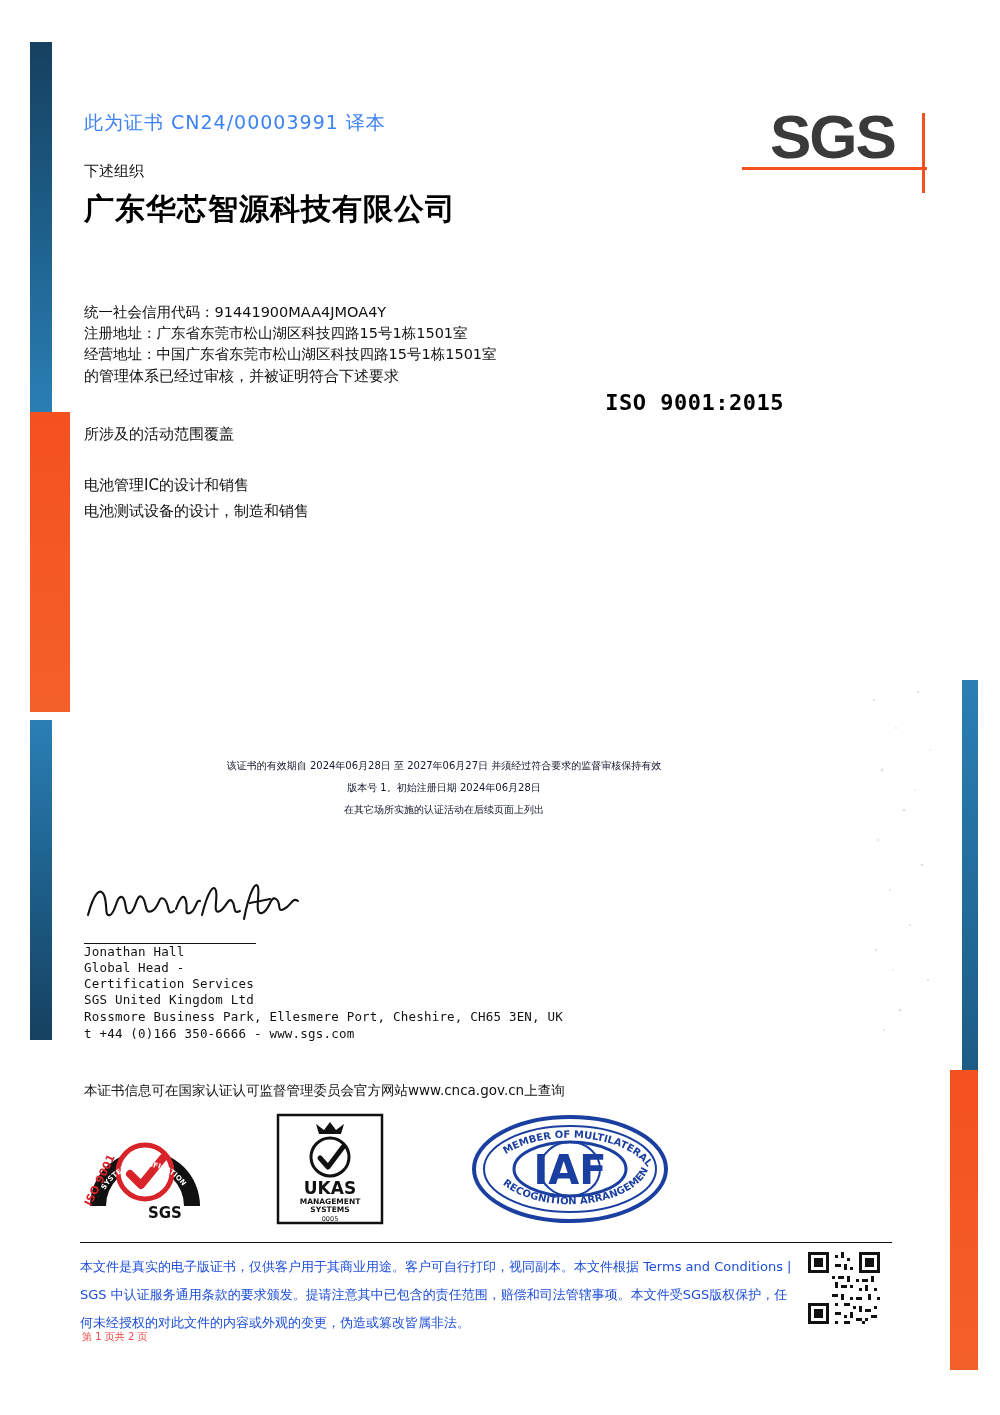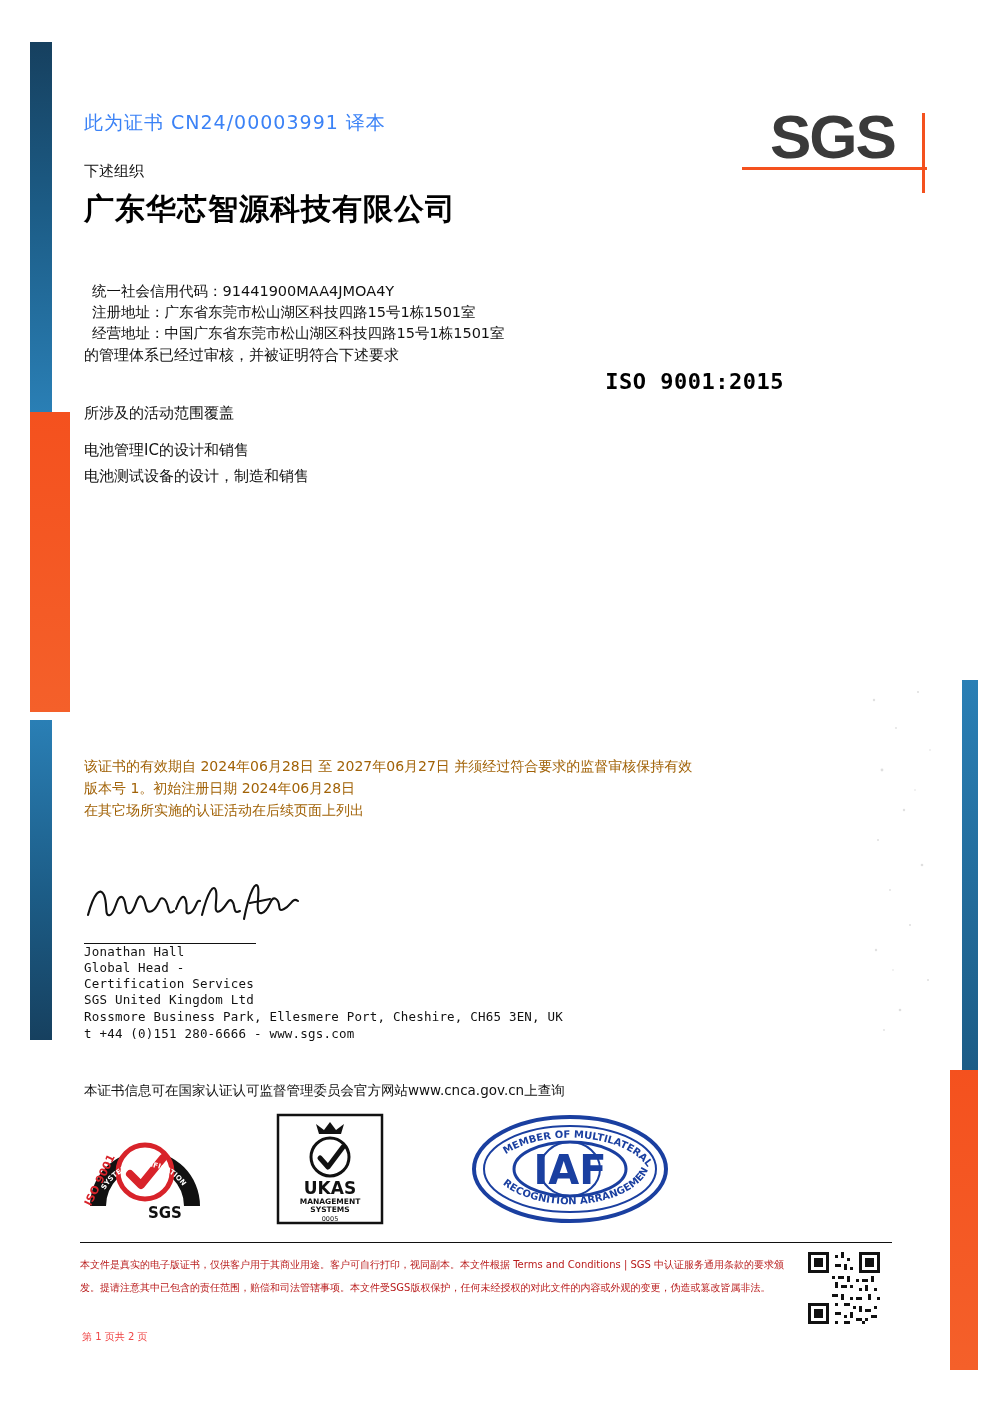--- a/index.html
+++ b/index.html
@@ -114,69 +114,69 @@
   .label-org {
     font-size: 15px;
     color: #111;
     margin-bottom: 8px;
   }
   .org-name {
     font-size: 30px;
     font-weight: bold;
     color: #000;
     letter-spacing: 1px;
-    margin-bottom: 51px;
+    margin-bottom: 72px;
   }
   .detail-line {
     font-size: 14.5px;
     color: #111;
     line-height: 21px;
     white-space: nowrap;
   }
   .detail-block {
     margin-bottom: 2px;
-    margin-left: 8px;
   }
   .conform-line {
     font-size: 15px;
     color: #111;
     margin-top: 0;
   }
   .std {
     font-family: "DejaVu Sans Mono", "Liberation Mono", monospace;
     font-size: 22px;
     font-weight: bold;
     color: #000;
     letter-spacing: 0.5px;
     margin: 4px 0 10px 0;
     text-align: right;
   }
   .scope-label {
     font-size: 15px;
     color: #111;
-    margin-bottom: 14px;
+    margin-bottom: 28px;
   }
   .scope-item {
     font-size: 15px;
     color: #111;
     line-height: 26px;
   }
 
   
   .validity {
     position: absolute;
     left: 84px;
     top: 755px;
     width: 720px;
   }
   .validity .v-line {
-    font-size: 14px;
-    color: #a16207;
+    font-size: 10px;
+    color: #0f172a;
     line-height: 22px;
     white-space: nowrap;
+    text-align: center;
   }
 
   
   .signature-block {
     position: absolute;
     left: 84px;
     top: 875px;
     width: 520px;
   }
   .sig-img {
@@ -240,23 +240,23 @@
     top: 1242px;
     width: 800px;
   }
   .footer-rule {
     width: 812px;
     height: 1px;
     background: #111;
     margin-bottom: 10px;
   }
   .footer-text {
-    font-size: 10px;
-    color: #b91c1c;
-    line-height: 23px;
+    font-size: 13px;
+    color: #1d4ed8;
+    line-height: 28px;
     width: 720px;
   }
   .page-num {
     position: absolute;
     left: 82px;
     top: 1330px;
     font-size: 10px;
     color: #ef4444;
   }
   .qr {
@@ -348,21 +348,21 @@
         <path d="M160 44 C166 14, 172 6, 174 12 C176 20, 170 40, 178 38 C186 36, 186 20, 192 24 C198 28, 192 38, 200 34 C208 30, 208 22, 214 26"></path>
         <path d="M166 28 L186 24"></path>
       </g>
     </svg>
     <div class="sig-rule"></div>
     <div class="sig-name-line">Jonathan Hall</div>
     <div class="sig-name-line">Global Head -</div>
     <div class="sig-name-line">Certification Services</div>
     <div class="sig-name-line">SGS United Kingdom Ltd</div>
     <div class="sig-addr-line">Rossmore Business Park, Ellesmere Port, Cheshire, CH65 3EN, UK</div>
-    <div class="sig-addr-line">t +44 (0)151 280-6666 - www.sgs.com</div>
+    <div class="sig-addr-line">t +44 (0)166 350-6666 - www.sgs.com</div>
   </div>
 
   <div class="cnca-line cn">本证书信息可在国家认证认可监督管理委员会官方网站www.cnca.gov.cn上查询</div>
 
   <div class="marks">
 
     <svg class="mark iso-mark" viewBox="0 0 130 110">
       <path d="M10 92 A50 50 0 1 1 120 92 L104 92 A34 34 0 1 0 26 92 Z" fill="#111"></path>
       <circle cx="65" cy="58" r="27" fill="#ffffff" stroke="#d8232a" stroke-width="5"></circle>
       <path d="M50 60 L61 71 L83 44" fill="none" stroke="#d8232a" stroke-width="8" stroke-linecap="round" stroke-linejoin="round"></path>

